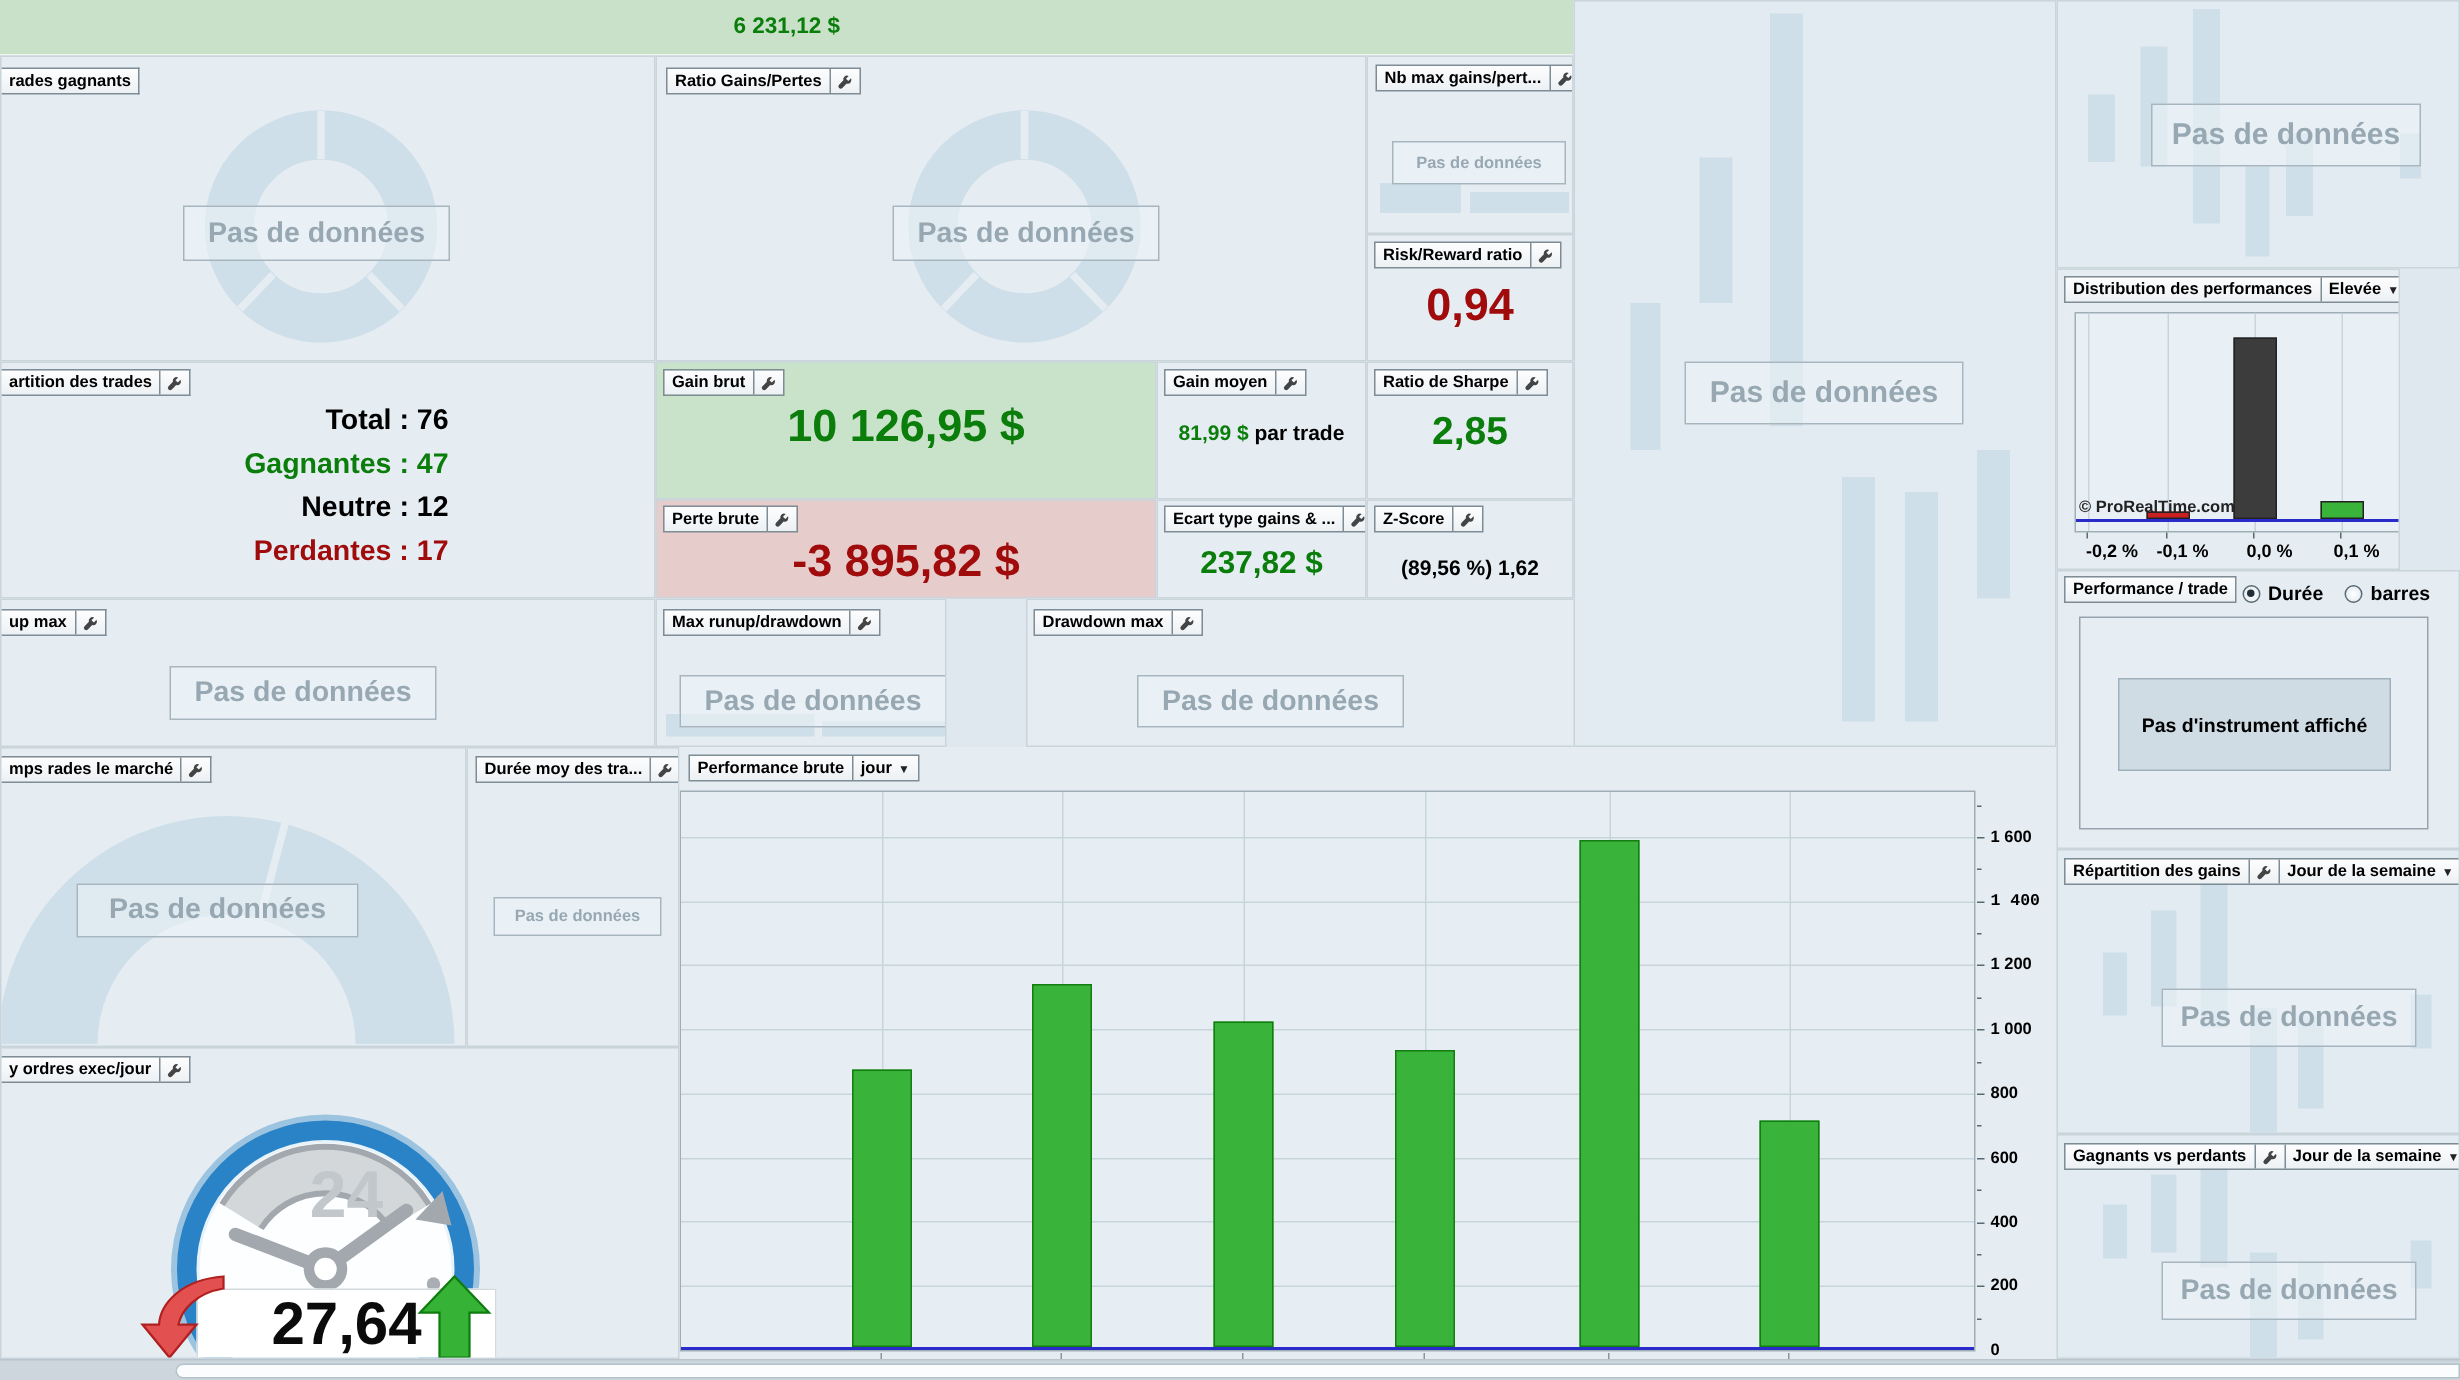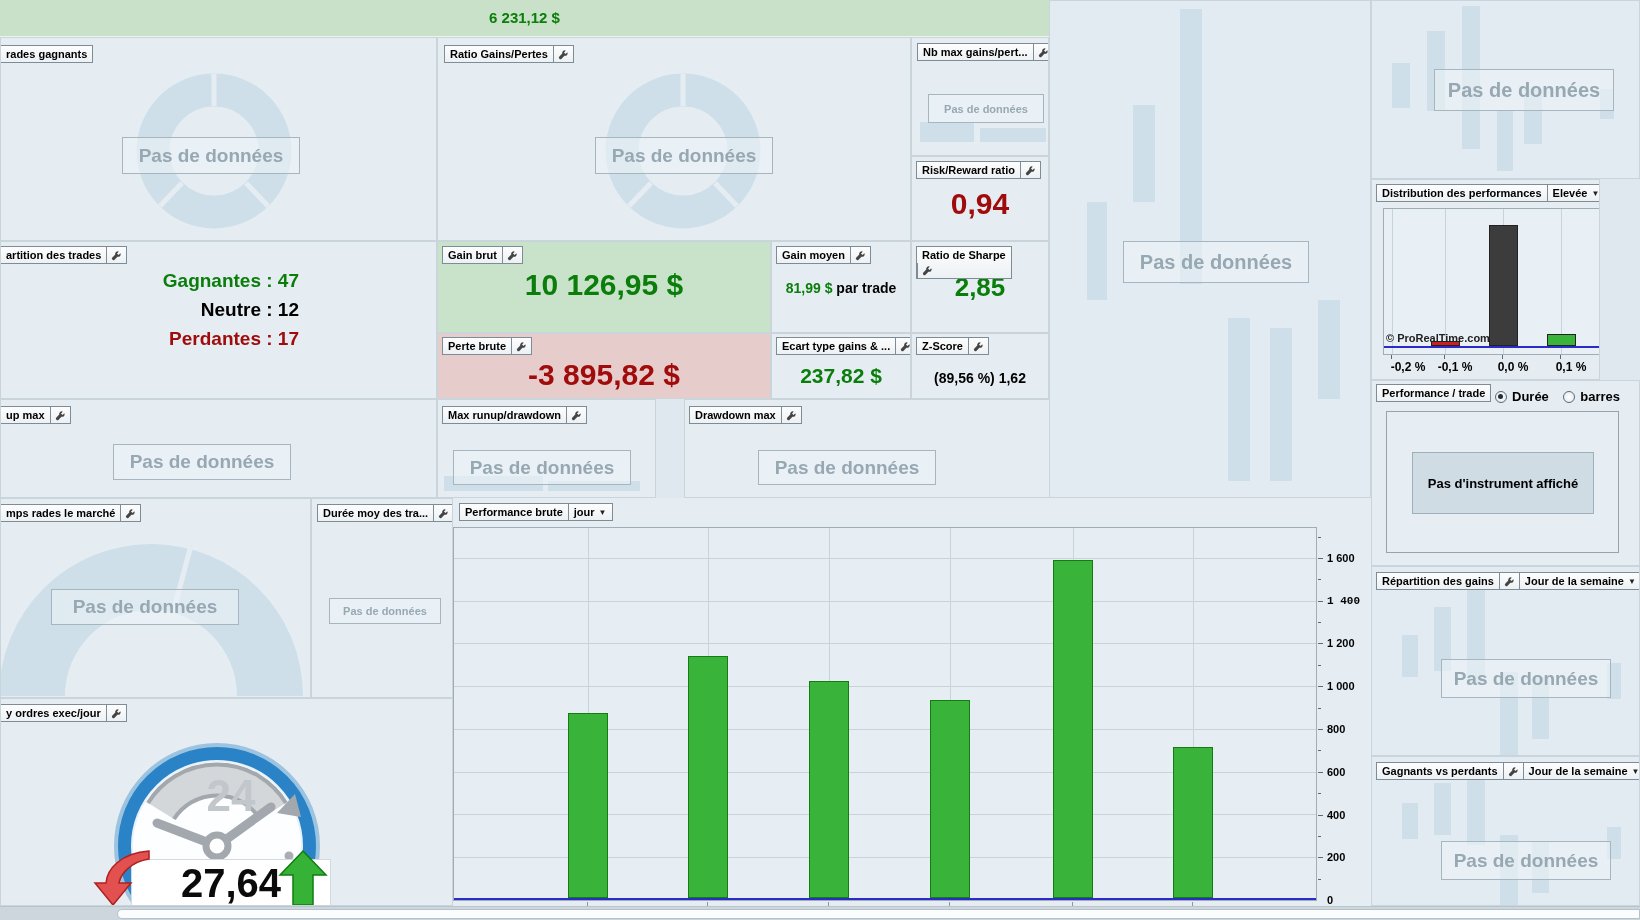--- a/index.html
+++ b/index.html
@@ -108,20 +108,21 @@
   <div class="panel" style="left:0;top:241px;width:437px;height:158px;">
     <div class="chip" style="left:0;top:4px;border-left:none;">
       <span>artition des trades</span>
       <span class="tool">
           <svg width="11" height="11" viewBox="0 0 16 16">
             <path d="M13.6 4.7 L11 7.3 L8.7 5 L11.3 2.4 A3.6 3.6 0 0 0 6.2 6.6 L2 10.8 A1.8 1.8 0 0 0 5.2 14 L9.4 9.8 A3.6 3.6 0 0 0 13.6 4.7 Z" fill="#444"></path>
           </svg>
         </span>
     </div>
     <div style="position:absolute;left:0;right:0;top:24px;">
+      <div class="rep-line black">Total : 76</div>
       <div class="rep-line green">Gagnantes : 47</div>
       <div class="rep-line black">Neutre : 12</div>
       <div class="rep-line red">Perdantes : 17</div>
     </div>
   </div>
 
   <div class="panel" style="left:437px;top:241px;width:334px;height:92px;background:#c9e3ca;">
     <div class="chip" style="left:4px;top:4px;">
       <span>Gain brut</span>
       <span class="tool">
@@ -142,21 +143,21 @@
           </svg>
         </span>
     </div>
     <div class="val center" style="top:38px;font-size:14px;">
       <span class="green">81,99 $</span>
       <span class="black">par trade</span>
     </div>
   </div>
 
   <div class="panel" style="left:911px;top:241px;width:138px;height:92px;">
-    <div class="chip" style="left:4px;top:4px;flex-direction:column;">
+    <div class="chip" style="left:4px;top:4px;">
       <span>Ratio de Sharpe</span>
       <span class="tool">
           <svg width="11" height="11" viewBox="0 0 16 16">
             <path d="M13.6 4.7 L11 7.3 L8.7 5 L11.3 2.4 A3.6 3.6 0 0 0 6.2 6.6 L2 10.8 A1.8 1.8 0 0 0 5.2 14 L9.4 9.8 A3.6 3.6 0 0 0 13.6 4.7 Z" fill="#444"></path>
           </svg>
         </span>
     </div>
     <div class="val center green" style="top:30px;font-size:26px;">2,85</div>
   </div>
 
@@ -201,21 +202,21 @@
       <span>up max</span>
       <span class="tool">
           <svg width="11" height="11" viewBox="0 0 16 16">
             <path d="M13.6 4.7 L11 7.3 L8.7 5 L11.3 2.4 A3.6 3.6 0 0 0 6.2 6.6 L2 10.8 A1.8 1.8 0 0 0 5.2 14 L9.4 9.8 A3.6 3.6 0 0 0 13.6 4.7 Z" fill="#444"></path>
           </svg>
         </span>
     </div>
     <div class="nodata big" style="left:112px;top:44px;width:176px;height:34px;">Pas de données</div>
   </div>
 
-  <div class="panel" style="left:437px;top:399px;width:219px;height:99px;">
+  <div class="panel" style="left:437px;top:399px;width:194px;height:99px;">
     <div class="chip" style="left:4px;top:6px;">
       <span>Max runup/drawdown</span>
       <span class="tool">
           <svg width="11" height="11" viewBox="0 0 16 16">
             <path d="M13.6 4.7 L11 7.3 L8.7 5 L11.3 2.4 A3.6 3.6 0 0 0 6.2 6.6 L2 10.8 A1.8 1.8 0 0 0 5.2 14 L9.4 9.8 A3.6 3.6 0 0 0 13.6 4.7 Z" fill="#444"></path>
           </svg>
         </span>
     </div>
     <div class="ph-bar" style="left:6px;top:76px;width:99px;height:15px;"></div>
     <div class="ph-bar" style="left:110px;top:81px;width:92px;height:10px;"></div>

